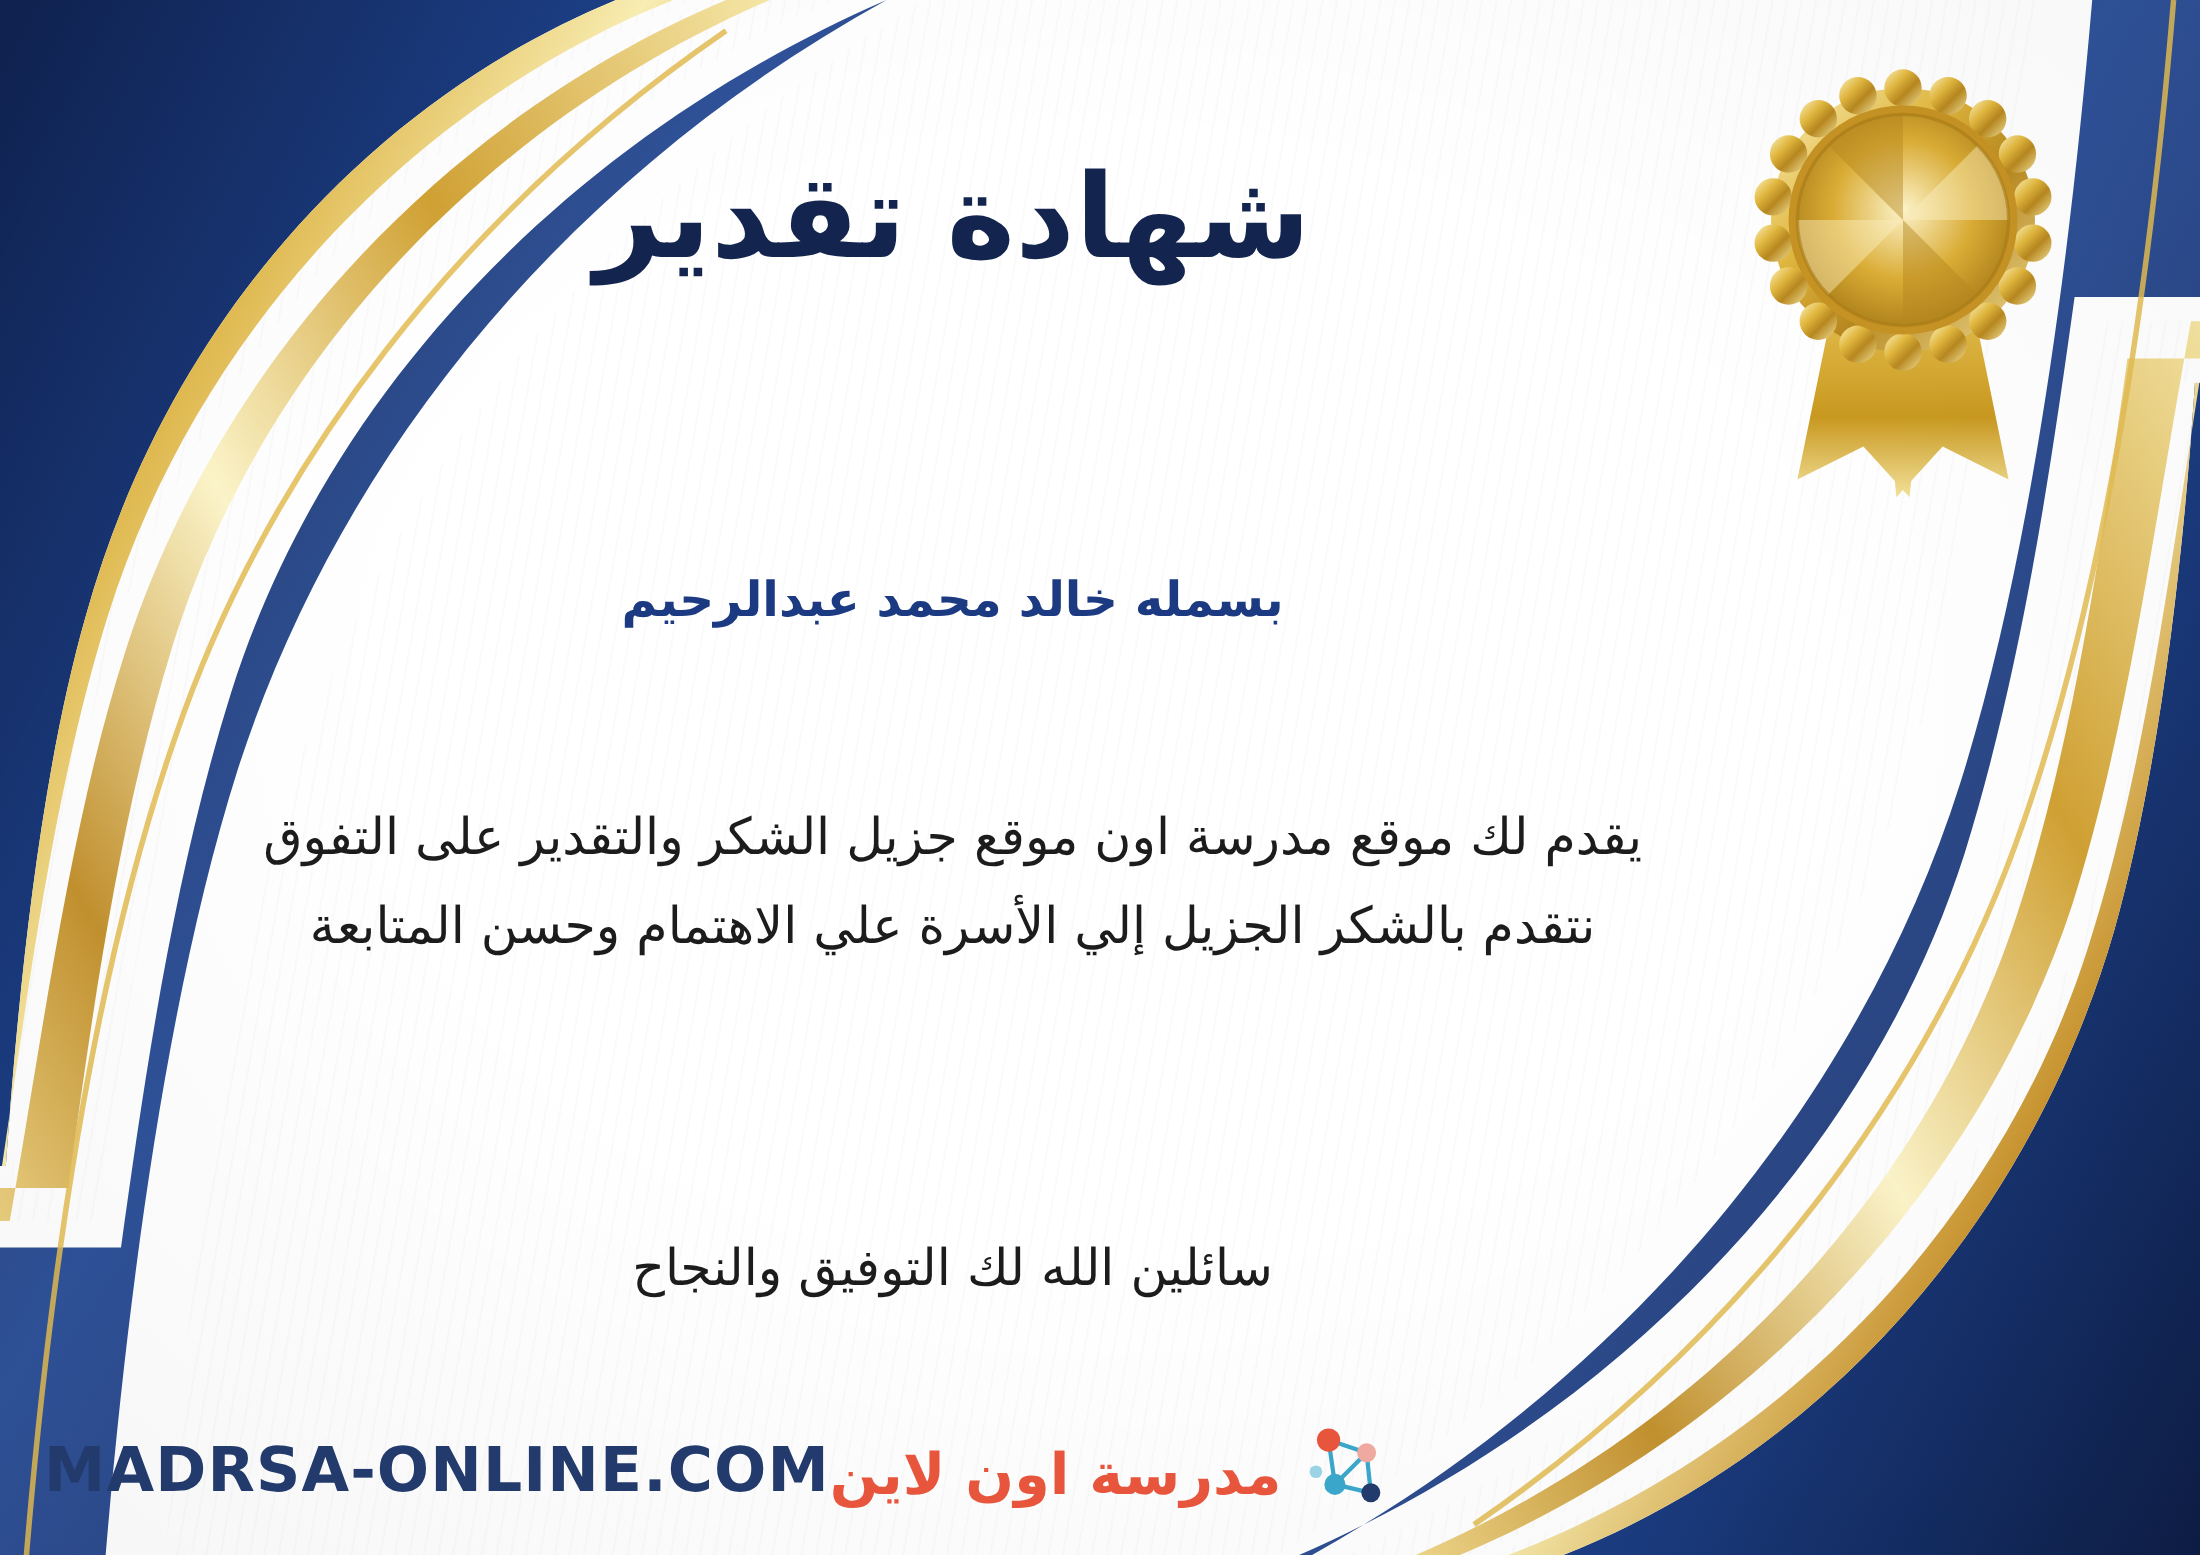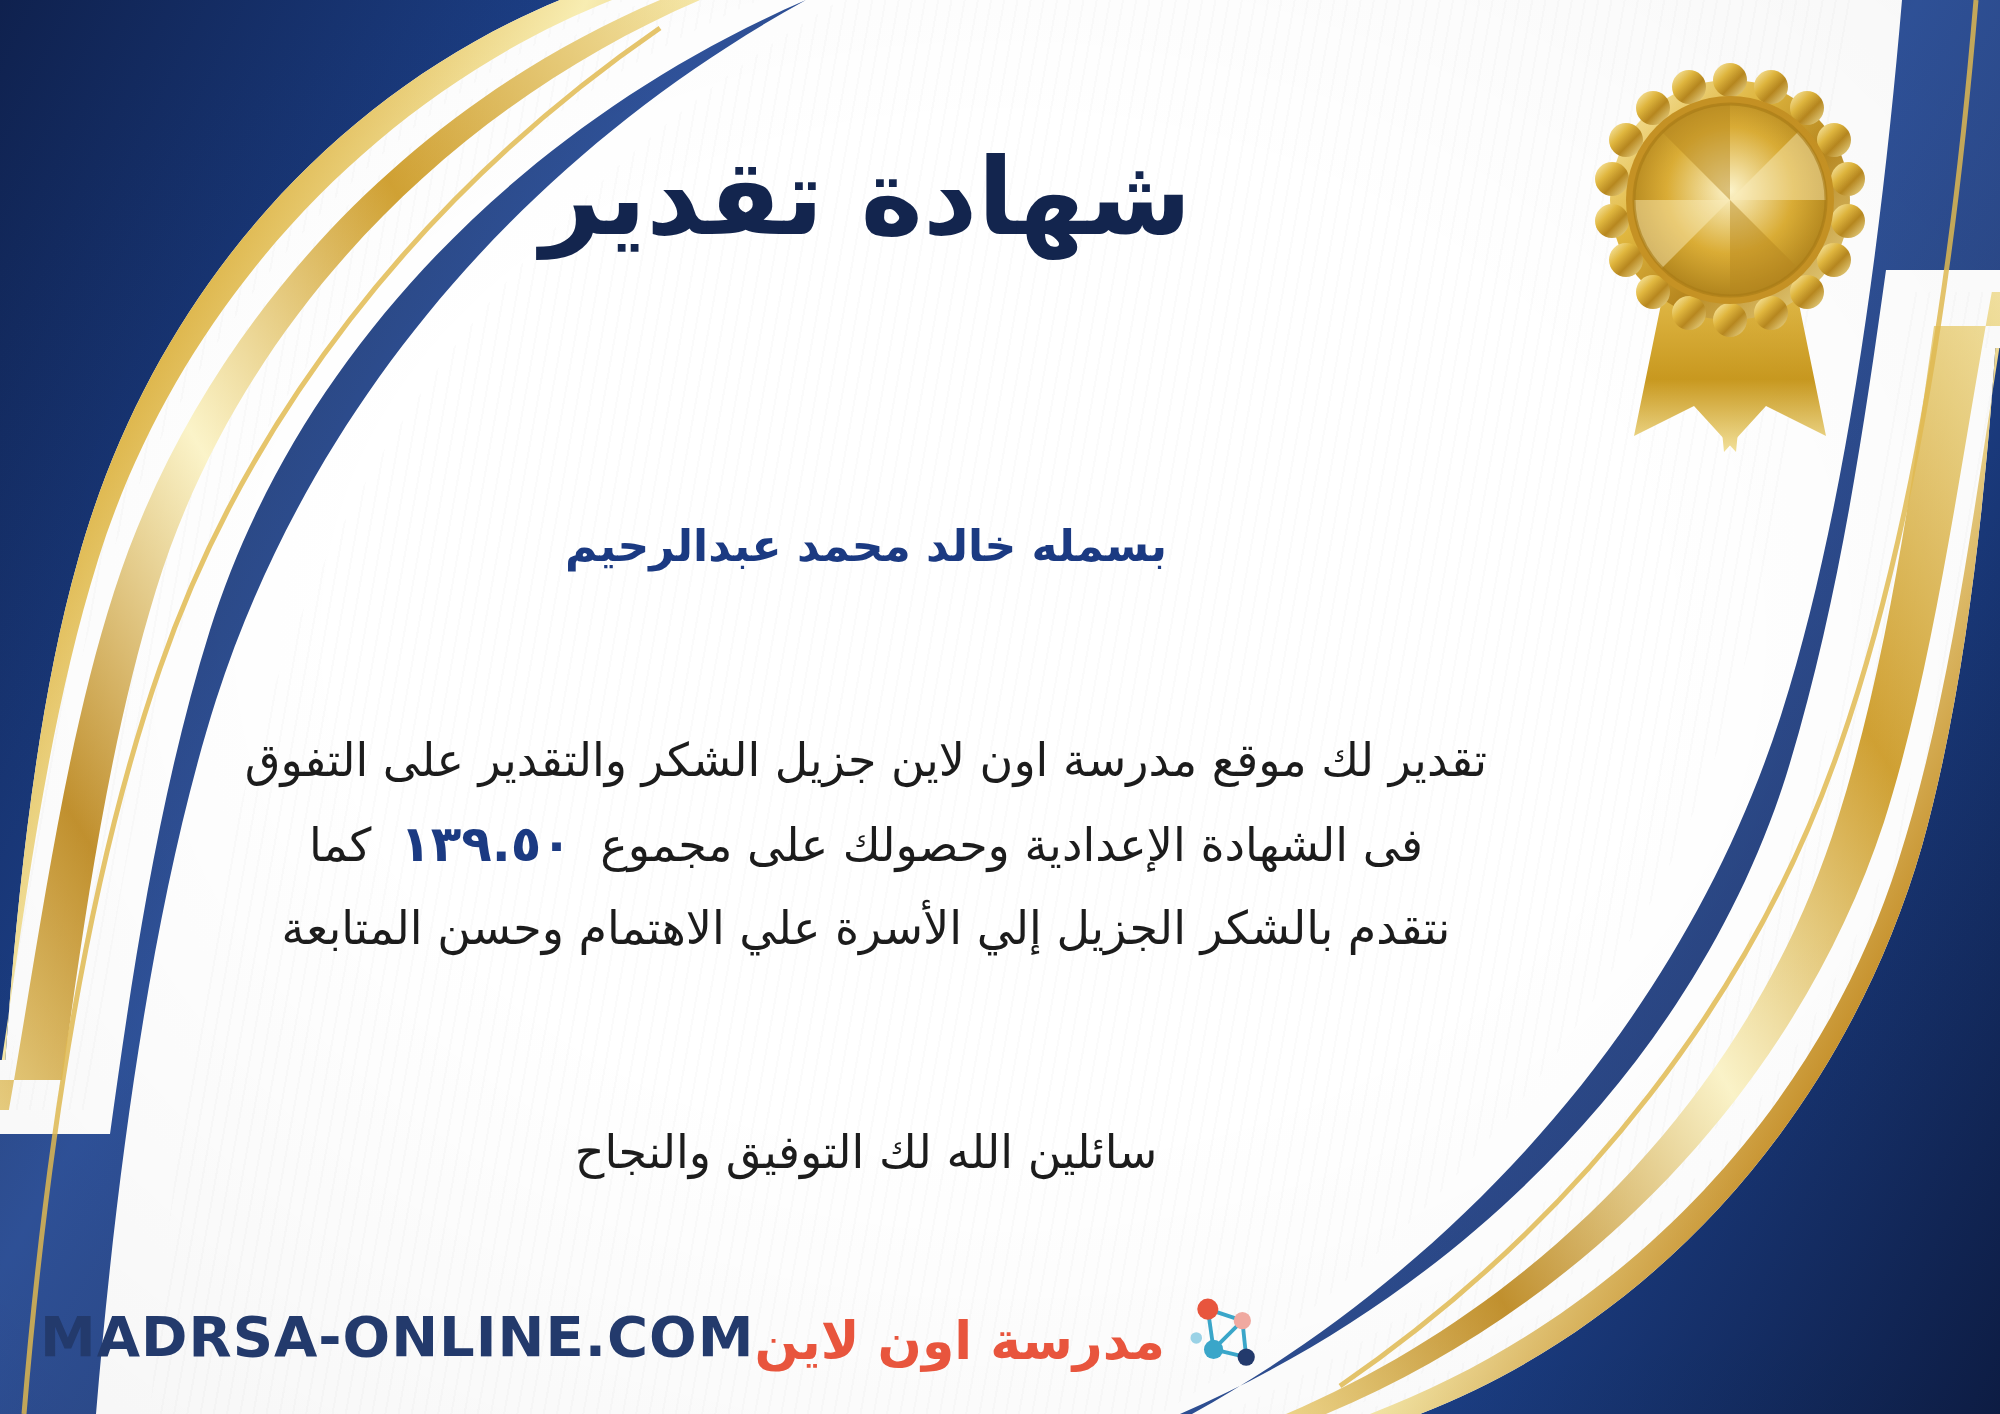--- a/index.html
+++ b/index.html
@@ -276,26 +276,21 @@
 
   <div class="paper-vignette"></div>
 
   <div class="content">
 
     <div class="title">شهادة تقدير</div>
 
     <div class="recipient">بسمله خالد محمد عبدالرحيم</div>
 
     <div class="body-text">
-      <div class="body-line">تقدير لك موقع مدرسة اون لاين جزيل الشكر  والتقدير على التفوق</div>
-      <div class="body-line">
-        <span>فى الشهادة الإعدادية وحصولك على مجموع</span>
-        <span class="score">١٣٩.٥٠</span>
-        <span>كما</span>
-      </div>
+      <div class="body-line">يقدم لك موقع مدرسة اون موقع جزيل الشكر  والتقدير على التفوق</div>
       <div class="body-line">نتقدم  بالشكر الجزيل إلي الأسرة علي الاهتمام وحسن المتابعة</div>
     </div>
 
     <div class="closing">سائلين الله لك التوفيق  والنجاح</div>
   </div>
 
   <div class="brand">
     <div class="brand-text">
       <div class="brand-ar">مدرسة اون لاين</div>
       <div class="brand-url">MADRSA-ONLINE.COM</div>

